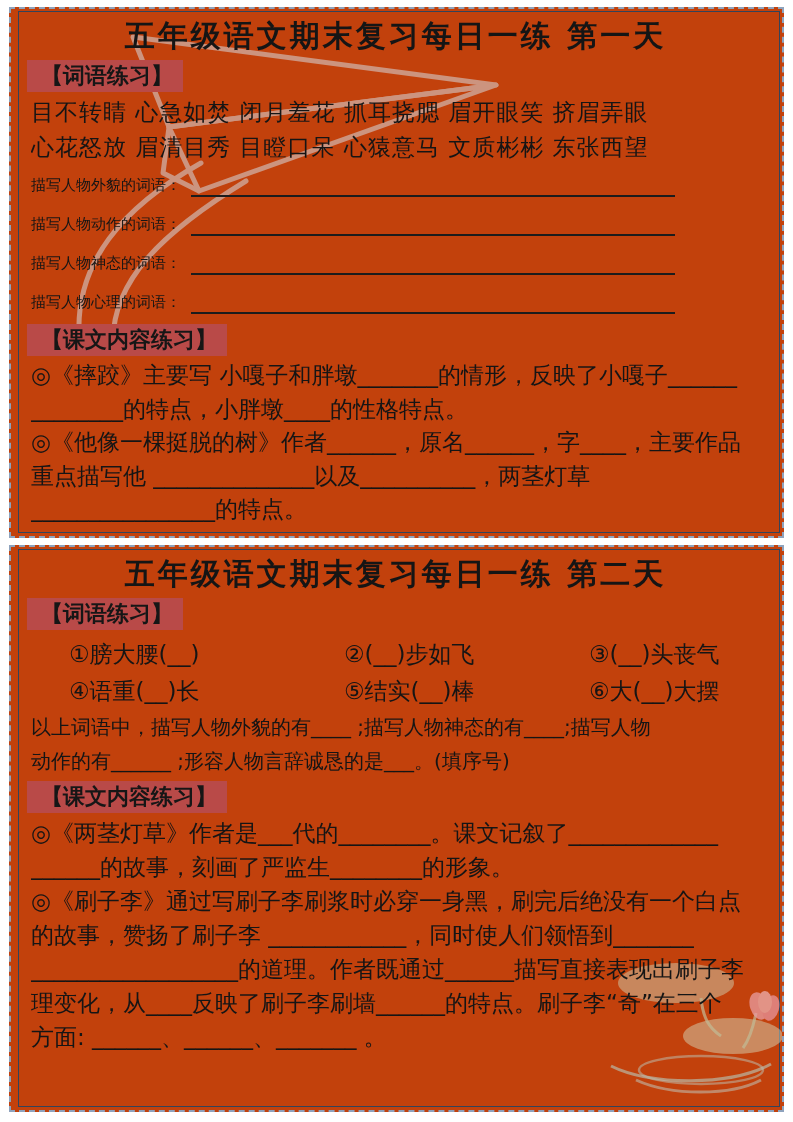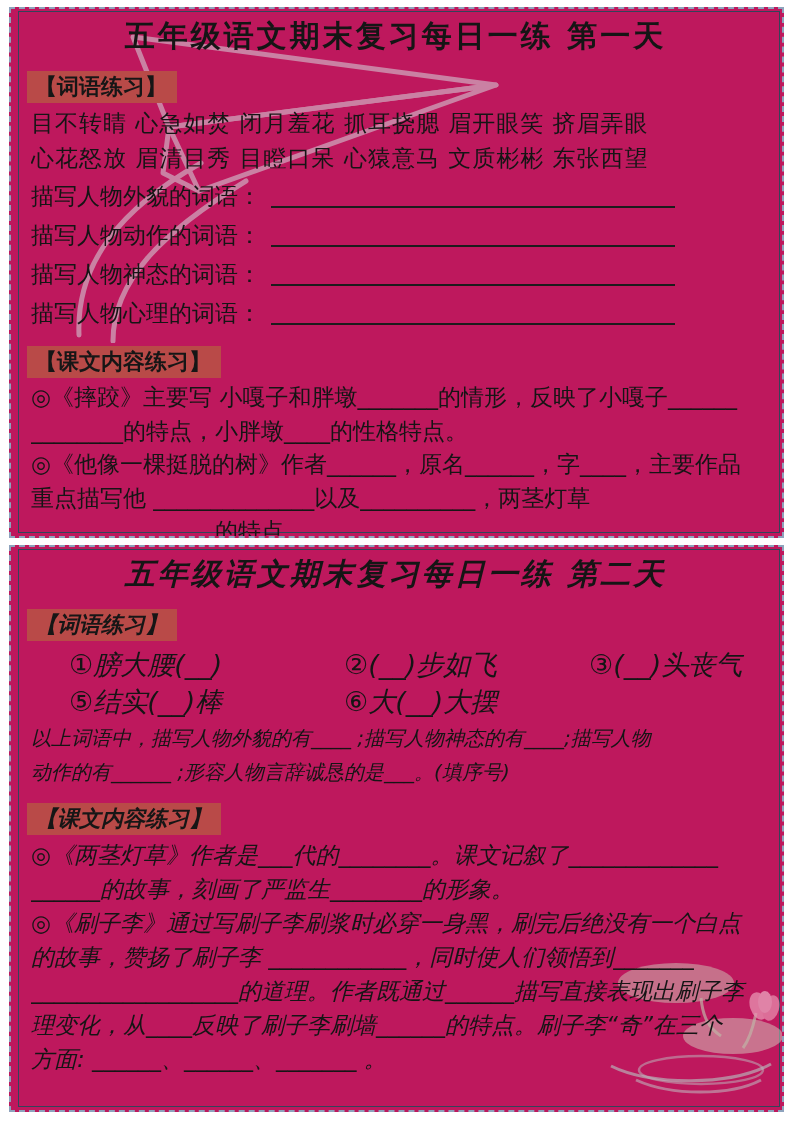--- a/index.html
+++ b/index.html
@@ -9,72 +9,72 @@
     color:#151515;
     position:relative;
     overflow:hidden;
   }
   .sheet { padding:7px 9px 0 9px; }
 
   
   .box {
     position:relative;
     border:2px dashed #8ea3bd;
-    background:#be185d;
+    background:#c2410c;
     overflow:hidden;
   }
   .box::after {
     content:"";
     position:absolute;
     top:2px; right:2px; bottom:3px; left:7px;
     border:1.5px solid #33435a;
     pointer-events:none;
   }
   .box1 { height:531px; margin-bottom:7px; }
-  .box2 { height:567px;font-style:italic; }
+  .box2 { height:567px; }
 
   .inner { position:relative; z-index:2; padding:4px 22px 0 20px; }
 
   .doc-title {
     text-align:center;
     font-size:30px;
     font-weight:600;
     letter-spacing:3px;
     line-height:42px;
     margin-top:2px;
     white-space:nowrap;
   }
 
   .badge {
     display:inline-block;
     background:#b94a48;
     color:#161616;
     font-size:22px;
     font-weight:600;
     line-height:30px;
-    padding:1px 10px 1px 8px;
-    margin:14px 0 3px -4px;
+    padding:1px 10px 1px 14px;
+    margin:3px 0 3px -4px;
   }
 
   .word-line {
     font-size:23px;
     font-weight:500;
     line-height:35px;
     letter-spacing:1px;
     white-space:nowrap;
     overflow:hidden;
   }
 
   .fill-row {
     display:flex;
     align-items:flex-end;
     height:39px;
   }
   .fill-row .label {
-    font-size:23px;
+    font-size:15px;
     font-weight:500;
     line-height:37px;
     white-space:nowrap;
   }
   .fill-row .blank-line {
     flex:1;
     border-bottom:2px solid #1c1c1c;
     margin:0 85px 7px 10px;
     height:20px;
   }
@@ -89,21 +89,21 @@
   .box2 .passage-line { line-height:34px; }
 
   .idiom-grid {
     display:grid;
     grid-template-columns:275px 245px auto;
     padding-left:38px;
     row-gap:3px;
     margin:4px 0 2px 0;
   }
   .idiom-item {
-    font-size:27px;
+    font-size:23px;
     font-weight:500;
     line-height:34px;
     white-space:nowrap;
   }
 
   .classify-line {
     font-size:20px;
     font-weight:500;
     line-height:34px;
     white-space:nowrap;
@@ -197,20 +197,21 @@
 
     <div class="inner">
       <h1 class="doc-title">五年级语文期末复习每日一练 第二天</h1>
 
       <div class="badge">【词语练习】</div>
 
       <div class="idiom-grid">
         <span class="idiom-item">①膀大腰(__)</span>
         <span class="idiom-item">②(__)步如飞</span>
         <span class="idiom-item">③(__)头丧气</span>
+        <span class="idiom-item">④语重(__)长</span>
         <span class="idiom-item">⑤结实(__)棒</span>
         <span class="idiom-item">⑥大(__)大摆</span>
       </div>
 
       <div class="classify-line">以上词语中，描写人物外貌的有____ ;描写人物神态的有____;描写人物</div>
       <div class="classify-line">动作的有______ ;形容人物言辞诚恳的是___。(填序号)</div>
 
       <div class="badge">【课文内容练习】</div>
 
       <div class="passage-line">◎《两茎灯草》作者是___代的________。课文记叙了_____________</div>

